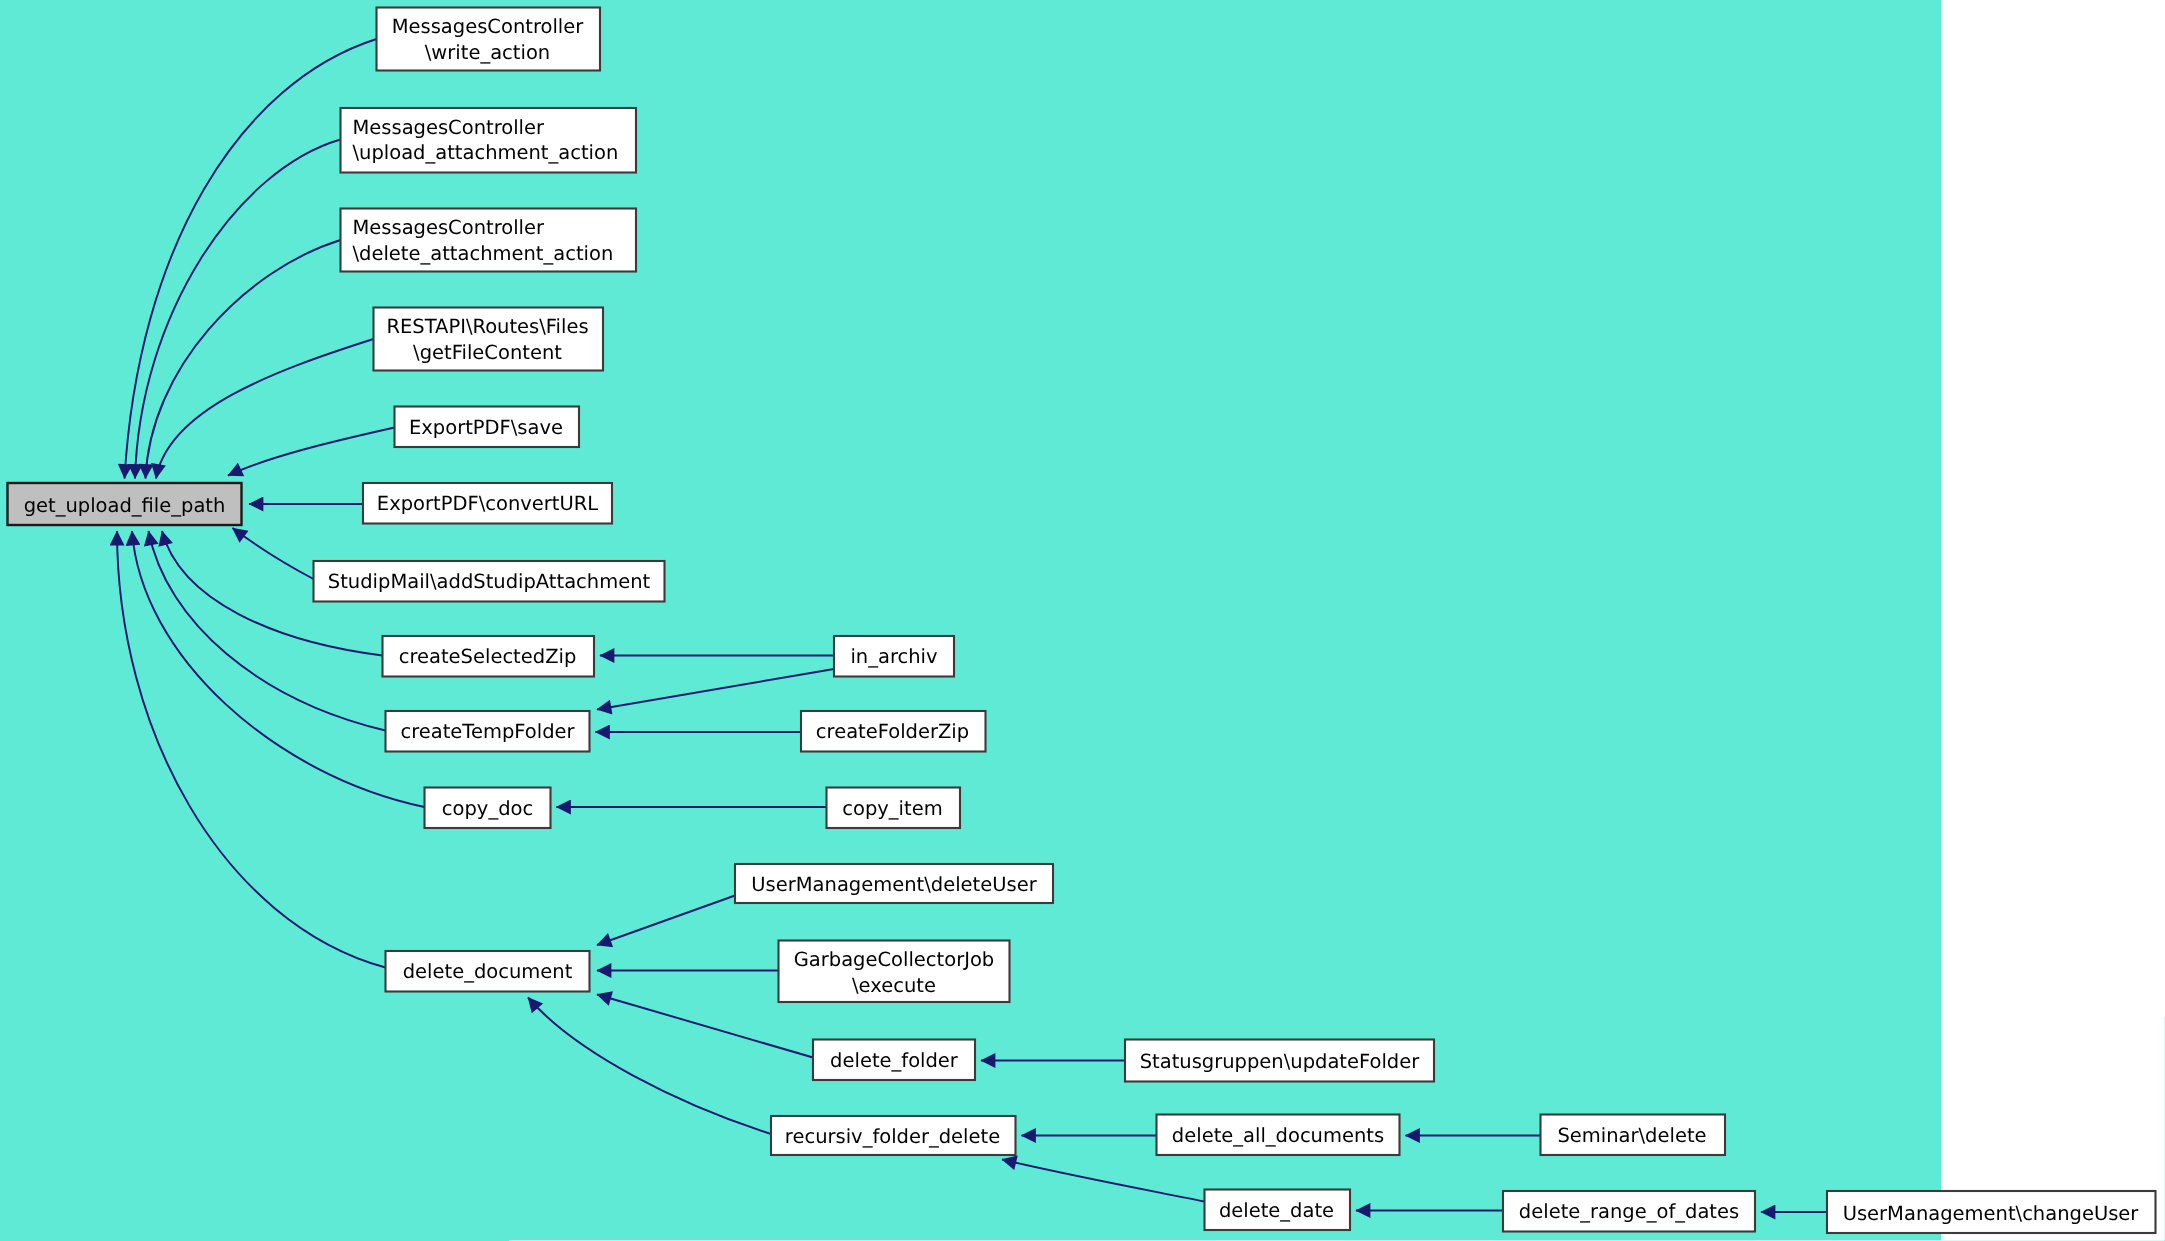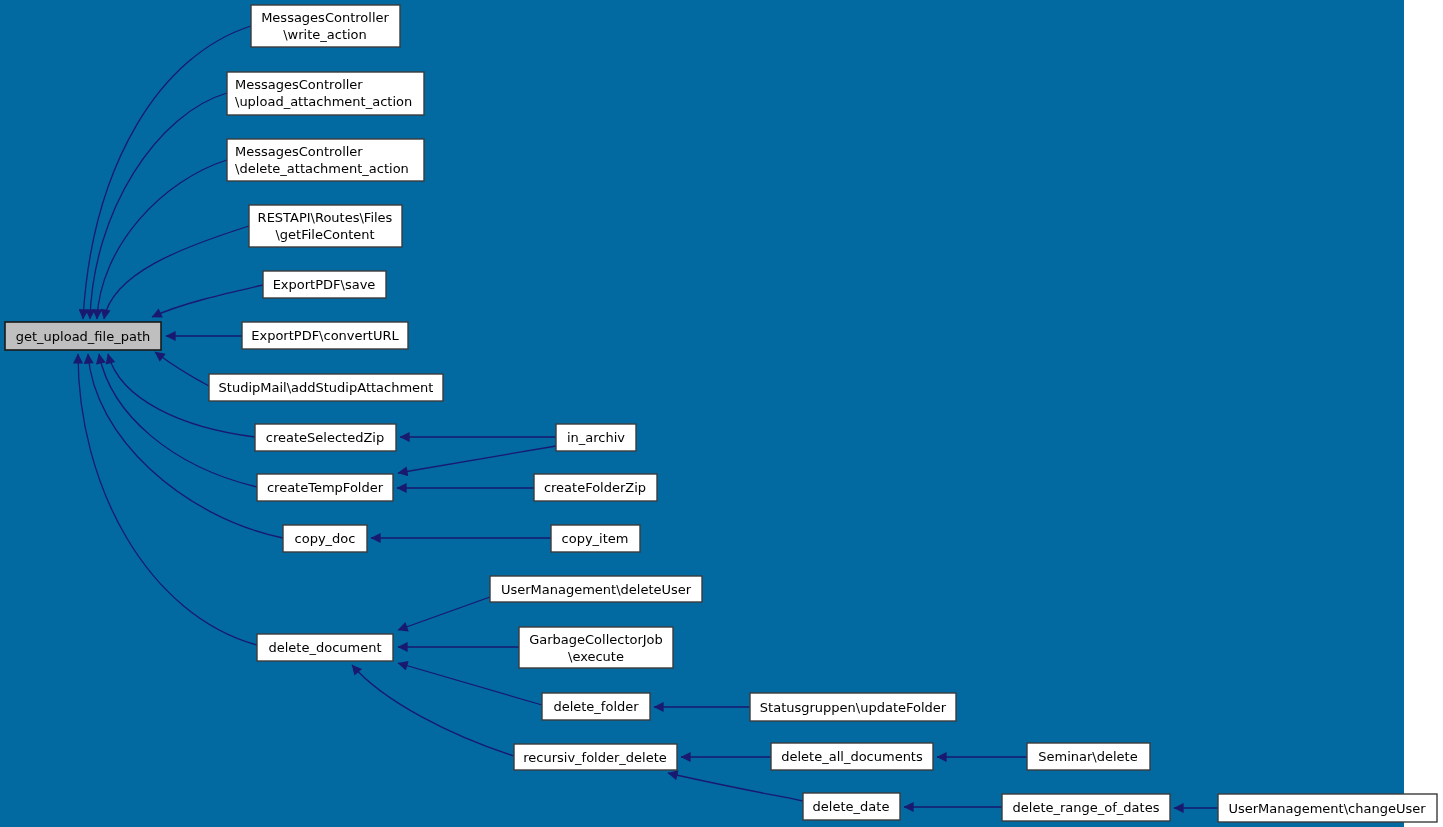--- a/index.html
+++ b/index.html
@@ -1,19 +1,19 @@
 <!DOCTYPE html>
 <html><head>
 <meta charset="utf-8">
 <style>
   html,body{margin:0;padding:0;background:#ffffff;}
   #stage{
     position:relative;
-    width:1404px;height:827px;
-    background:#0369a1;
+    width:1294px;height:827px;
+    background:#5eead4;
     font-family:"DejaVu Sans","Liberation Sans",sans-serif;
   }
   svg{display:block;}
   .edge{
     fill:none;
     stroke:#191970;
     stroke-width:1.3px;
   }
   .node-box{
     fill:#ffffff;

